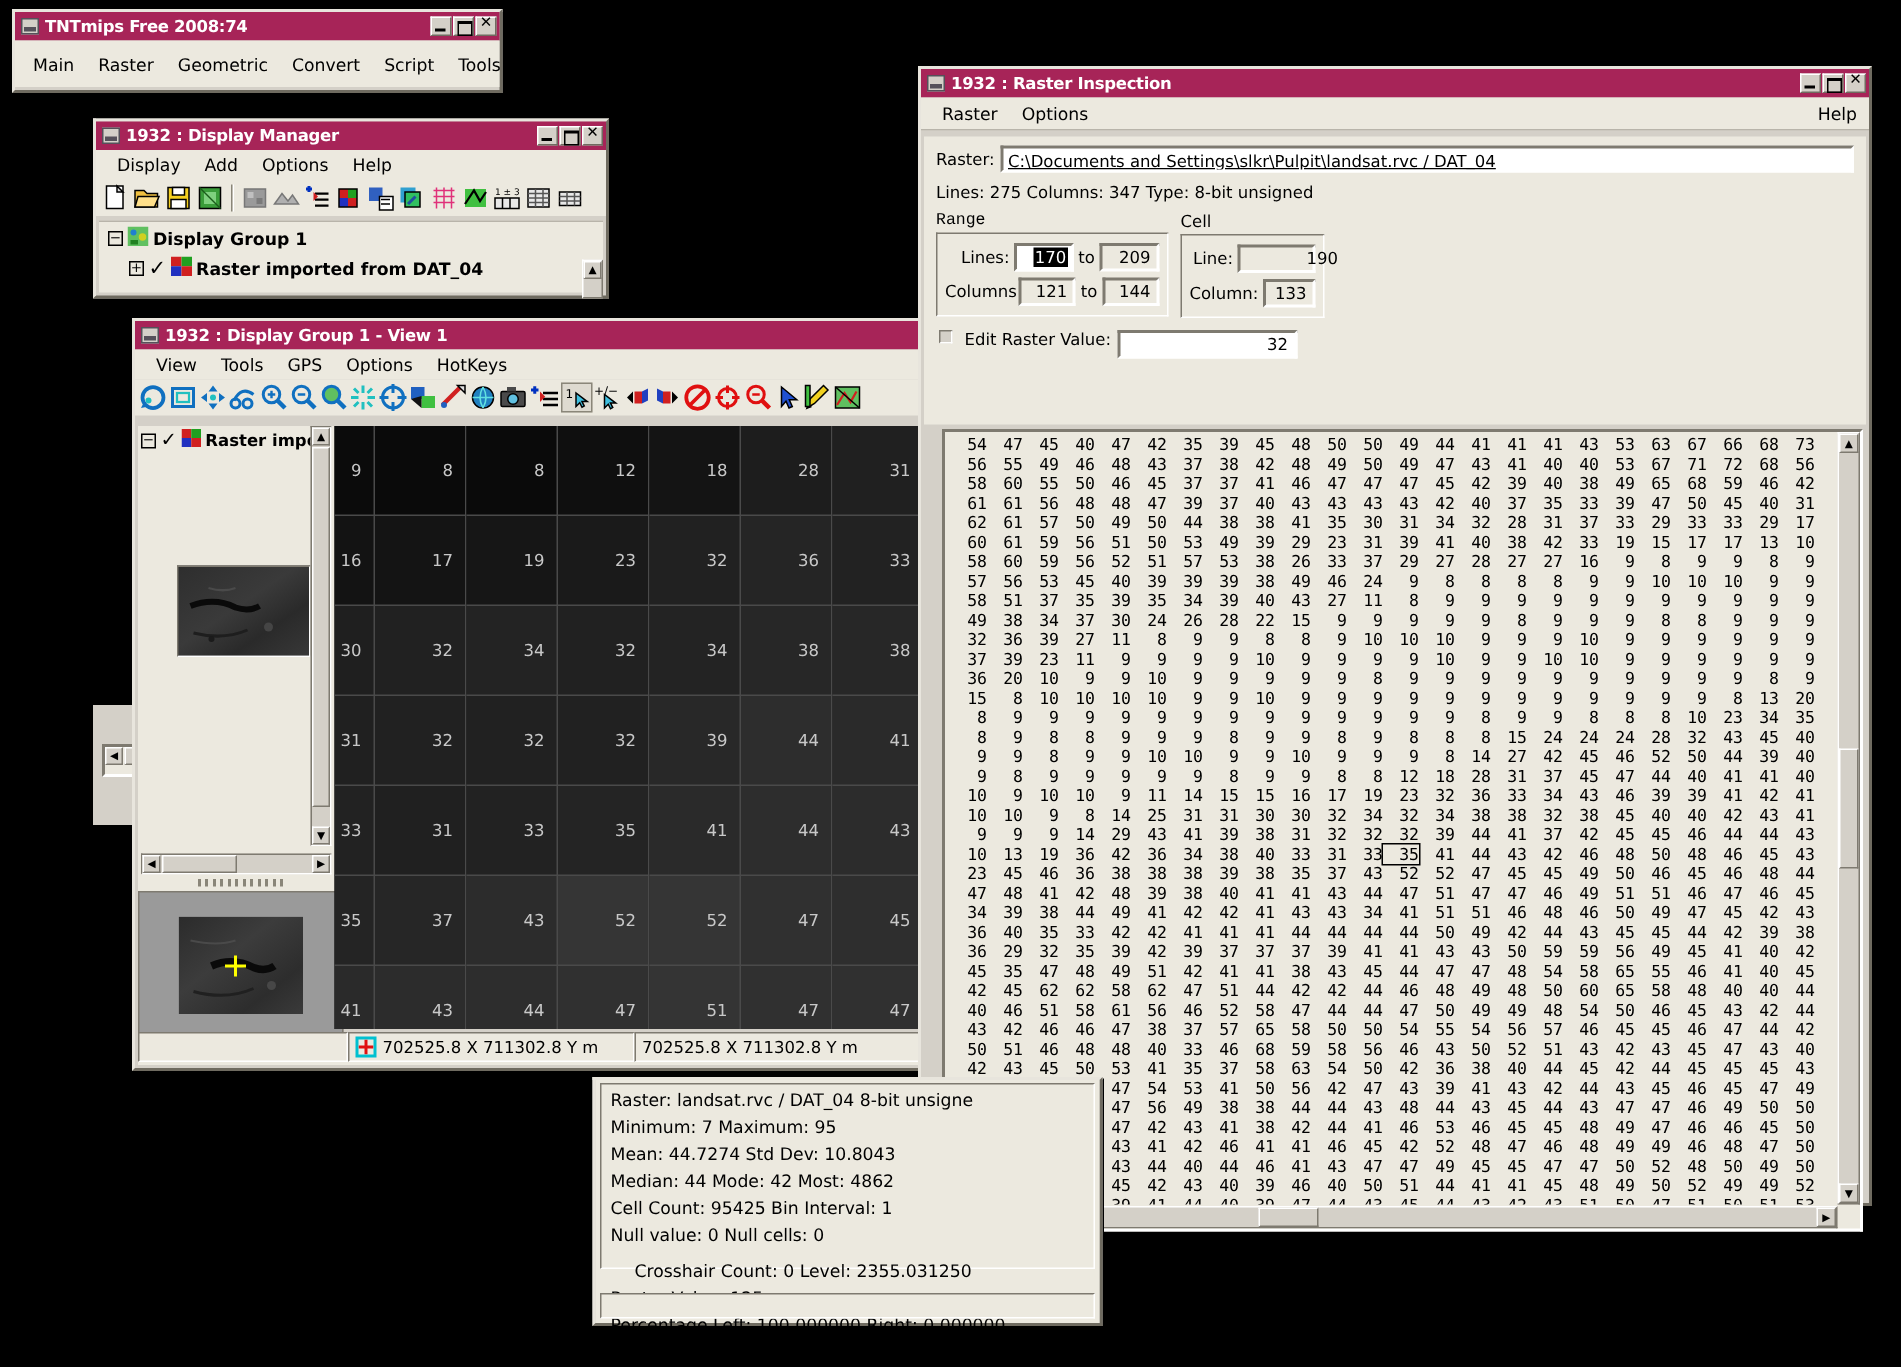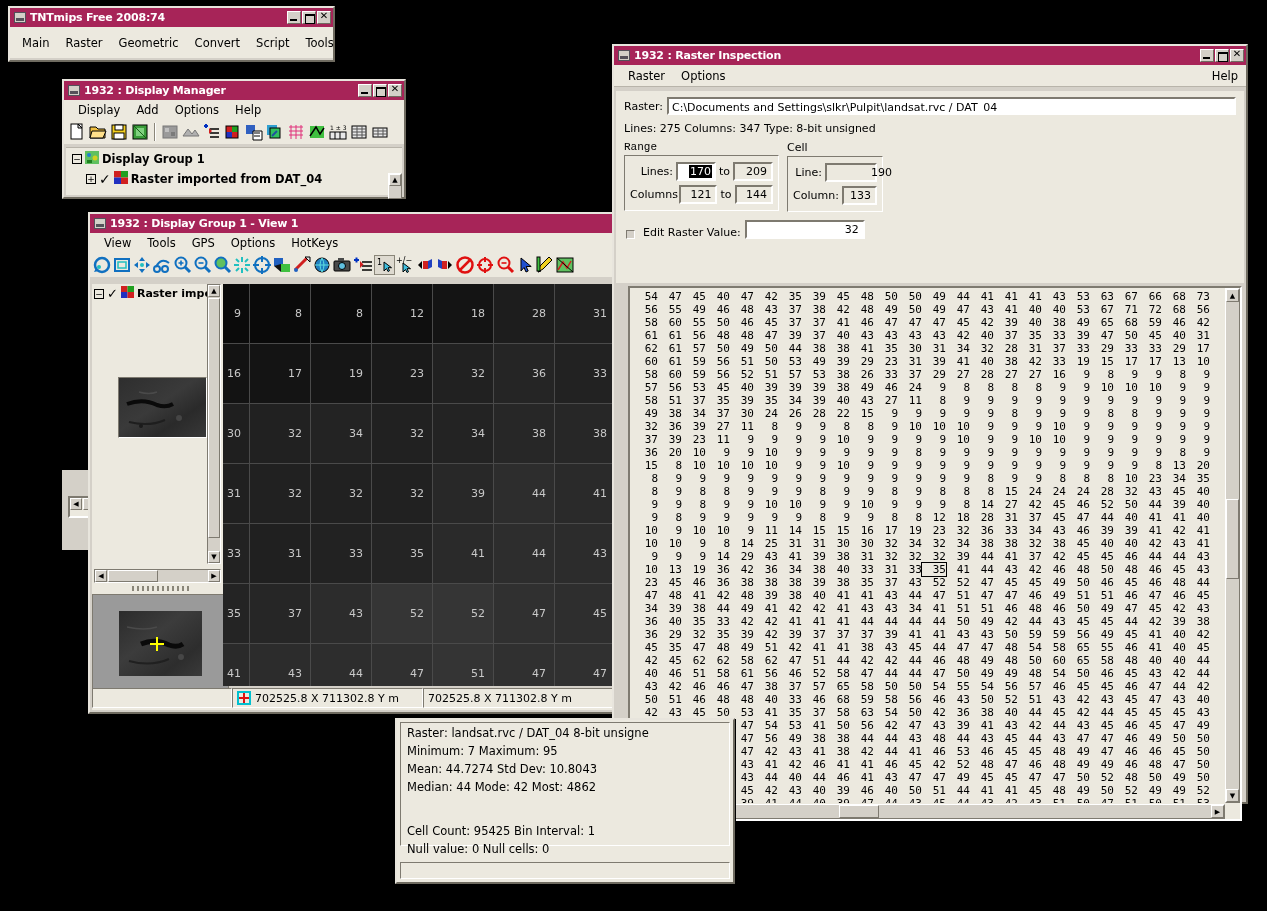--- a/index.html
+++ b/index.html
@@ -638,21 +638,21 @@
     <span class="mi">Raster</span>
     <span class="mi">Options</span>
     <span class="spacer"></span>
     <span class="mi">Help</span>
   </div>
 
   <div style="position:absolute; left:2px; right:2px; top:45px; height:192px; background:#ece9df;">
 
     <div style="display:flex; align-items:center; padding:6px 8px 0 8px;">
       <span class="lbl" style="margin-right:4px;">Raster:</span>
-      <span class="sunken" style="flex:1; background:#fff; font-size:11px; padding:1px 3px; text-align:left; height:18px; line-height:15px; overflow:hidden; white-space:nowrap;">
+      <span class="sunken" style="flex:1; background:#fff; font-size:11px; padding:1px 3px; text-align:left; height:18px; line-height:15px; overflow:hidden; white-space:nowrap;text-decoration:underline;">
         <span>C:\Documents and Settings\slkr\Pulpit\landsat.rvc / DAT_04</span>
       </span>
     </div>
 
     <div class="lbl" style="padding:7px 0 0 8px;">Lines: 275  Columns: 347  Type: 8-bit unsigned</div>
 
     <div style="position:relative; margin-top:6px; padding-left:8px; display:flex; gap:8px;">
       <div style="position:relative;">
         <div class="lbl" style="padding-bottom:2px;font-family:Liberation Mono, monospace;">Range</div>
         <div class="grp" style="width:155px; padding:6px 5px; background:#ece9df;">
@@ -680,21 +680,21 @@
             <span class="fieldbox" style="width:44px;padding-left:44px;">190</span>
           </div>
           <div style="display:flex; align-items:center; gap:3px; justify-content:flex-end;">
             <span class="lbl">Column:</span>
             <span class="fieldbox" style="width:44px;">133</span>
           </div>
         </div>
       </div>
     </div>
 
-    <div style="display:flex; align-items:flex-end; padding:8px 0 0 10px; gap:4px;">
+    <div style="display:flex; align-items:flex-start; padding:8px 0 0 10px; gap:4px;">
       <span class="checkbox-sm"></span>
       <span class="lbl">Edit Raster Value:</span>
       <span class="fieldbox" style="width:120px; background:#fff;">32</span>
     </div>
   </div>
 
   <div class="sunken" style="position:absolute; left:14px; right:4px; top:240px; height:535px; background:#ece9df; border-width:2px; overflow:hidden;">
     <div class="numgrid" id="numgrid-host" style="position:absolute; left:0; top:0; right:16px; bottom:16px; overflow:hidden;"><div class="row"><span class="n">54</span><span class="n">47</span><span class="n">45</span><span class="n">40</span><span class="n">47</span><span class="n">42</span><span class="n">35</span><span class="n">39</span><span class="n">45</span><span class="n">48</span><span class="n">50</span><span class="n">50</span><span class="n">49</span><span class="n">44</span><span class="n">41</span><span class="n">41</span><span class="n">41</span><span class="n">43</span><span class="n">53</span><span class="n">63</span><span class="n">67</span><span class="n">66</span><span class="n">68</span><span class="n">73</span></div><div class="row"><span class="n">56</span><span class="n">55</span><span class="n">49</span><span class="n">46</span><span class="n">48</span><span class="n">43</span><span class="n">37</span><span class="n">38</span><span class="n">42</span><span class="n">48</span><span class="n">49</span><span class="n">50</span><span class="n">49</span><span class="n">47</span><span class="n">43</span><span class="n">41</span><span class="n">40</span><span class="n">40</span><span class="n">53</span><span class="n">67</span><span class="n">71</span><span class="n">72</span><span class="n">68</span><span class="n">56</span></div><div class="row"><span class="n">58</span><span class="n">60</span><span class="n">55</span><span class="n">50</span><span class="n">46</span><span class="n">45</span><span class="n">37</span><span class="n">37</span><span class="n">41</span><span class="n">46</span><span class="n">47</span><span class="n">47</span><span class="n">47</span><span class="n">45</span><span class="n">42</span><span class="n">39</span><span class="n">40</span><span class="n">38</span><span class="n">49</span><span class="n">65</span><span class="n">68</span><span class="n">59</span><span class="n">46</span><span class="n">42</span></div><div class="row"><span class="n">61</span><span class="n">61</span><span class="n">56</span><span class="n">48</span><span class="n">48</span><span class="n">47</span><span class="n">39</span><span class="n">37</span><span class="n">40</span><span class="n">43</span><span class="n">43</span><span class="n">43</span><span class="n">43</span><span class="n">42</span><span class="n">40</span><span class="n">37</span><span class="n">35</span><span class="n">33</span><span class="n">39</span><span class="n">47</span><span class="n">50</span><span class="n">45</span><span class="n">40</span><span class="n">31</span></div><div class="row"><span class="n">62</span><span class="n">61</span><span class="n">57</span><span class="n">50</span><span class="n">49</span><span class="n">50</span><span class="n">44</span><span class="n">38</span><span class="n">38</span><span class="n">41</span><span class="n">35</span><span class="n">30</span><span class="n">31</span><span class="n">34</span><span class="n">32</span><span class="n">28</span><span class="n">31</span><span class="n">37</span><span class="n">33</span><span class="n">29</span><span class="n">33</span><span class="n">33</span><span class="n">29</span><span class="n">17</span></div><div class="row"><span class="n">60</span><span class="n">61</span><span class="n">59</span><span class="n">56</span><span class="n">51</span><span class="n">50</span><span class="n">53</span><span class="n">49</span><span class="n">39</span><span class="n">29</span><span class="n">23</span><span class="n">31</span><span class="n">39</span><span class="n">41</span><span class="n">40</span><span class="n">38</span><span class="n">42</span><span class="n">33</span><span class="n">19</span><span class="n">15</span><span class="n">17</span><span class="n">17</span><span class="n">13</span><span class="n">10</span></div><div class="row"><span class="n">58</span><span class="n">60</span><span class="n">59</span><span class="n">56</span><span class="n">52</span><span class="n">51</span><span class="n">57</span><span class="n">53</span><span class="n">38</span><span class="n">26</span><span class="n">33</span><span class="n">37</span><span class="n">29</span><span class="n">27</span><span class="n">28</span><span class="n">27</span><span class="n">27</span><span class="n">16</span><span class="n">9</span><span class="n">8</span><span class="n">9</span><span class="n">9</span><span class="n">8</span><span class="n">9</span></div><div class="row"><span class="n">57</span><span class="n">56</span><span class="n">53</span><span class="n">45</span><span class="n">40</span><span class="n">39</span><span class="n">39</span><span class="n">39</span><span class="n">38</span><span class="n">49</span><span class="n">46</span><span class="n">24</span><span class="n">9</span><span class="n">8</span><span class="n">8</span><span class="n">8</span><span class="n">8</span><span class="n">9</span><span class="n">9</span><span class="n">10</span><span class="n">10</span><span class="n">10</span><span class="n">9</span><span class="n">9</span></div><div class="row"><span class="n">58</span><span class="n">51</span><span class="n">37</span><span class="n">35</span><span class="n">39</span><span class="n">35</span><span class="n">34</span><span class="n">39</span><span class="n">40</span><span class="n">43</span><span class="n">27</span><span class="n">11</span><span class="n">8</span><span class="n">9</span><span class="n">9</span><span class="n">9</span><span class="n">9</span><span class="n">9</span><span class="n">9</span><span class="n">9</span><span class="n">9</span><span class="n">9</span><span class="n">9</span><span class="n">9</span></div><div class="row"><span class="n">49</span><span class="n">38</span><span class="n">34</span><span class="n">37</span><span class="n">30</span><span class="n">24</span><span class="n">26</span><span class="n">28</span><span class="n">22</span><span class="n">15</span><span class="n">9</span><span class="n">9</span><span class="n">9</span><span class="n">9</span><span class="n">9</span><span class="n">8</span><span class="n">9</span><span class="n">9</span><span class="n">9</span><span class="n">8</span><span class="n">8</span><span class="n">9</span><span class="n">9</span><span class="n">9</span></div><div class="row"><span class="n">32</span><span class="n">36</span><span class="n">39</span><span class="n">27</span><span class="n">11</span><span class="n">8</span><span class="n">9</span><span class="n">9</span><span class="n">8</span><span class="n">8</span><span class="n">9</span><span class="n">10</span><span class="n">10</span><span class="n">10</span><span class="n">9</span><span class="n">9</span><span class="n">9</span><span class="n">10</span><span class="n">9</span><span class="n">9</span><span class="n">9</span><span class="n">9</span><span class="n">9</span><span class="n">9</span></div><div class="row"><span class="n">37</span><span class="n">39</span><span class="n">23</span><span class="n">11</span><span class="n">9</span><span class="n">9</span><span class="n">9</span><span class="n">9</span><span class="n">10</span><span class="n">9</span><span class="n">9</span><span class="n">9</span><span class="n">9</span><span class="n">10</span><span class="n">9</span><span class="n">9</span><span class="n">10</span><span class="n">10</span><span class="n">9</span><span class="n">9</span><span class="n">9</span><span class="n">9</span><span class="n">9</span><span class="n">9</span></div><div class="row"><span class="n">36</span><span class="n">20</span><span class="n">10</span><span class="n">9</span><span class="n">9</span><span class="n">10</span><span class="n">9</span><span class="n">9</span><span class="n">9</span><span class="n">9</span><span class="n">9</span><span class="n">8</span><span class="n">9</span><span class="n">9</span><span class="n">9</span><span class="n">9</span><span class="n">9</span><span class="n">9</span><span class="n">9</span><span class="n">9</span><span class="n">9</span><span class="n">9</span><span class="n">8</span><span class="n">9</span></div><div class="row"><span class="n">15</span><span class="n">8</span><span class="n">10</span><span class="n">10</span><span class="n">10</span><span class="n">10</span><span class="n">9</span><span class="n">9</span><span class="n">10</span><span class="n">9</span><span class="n">9</span><span class="n">9</span><span class="n">9</span><span class="n">9</span><span class="n">9</span><span class="n">9</span><span class="n">9</span><span class="n">9</span><span class="n">9</span><span class="n">9</span><span class="n">9</span><span class="n">8</span><span class="n">13</span><span class="n">20</span></div><div class="row"><span class="n">8</span><span class="n">9</span><span class="n">9</span><span class="n">9</span><span class="n">9</span><span class="n">9</span><span class="n">9</span><span class="n">9</span><span class="n">9</span><span class="n">9</span><span class="n">9</span><span class="n">9</span><span class="n">9</span><span class="n">9</span><span class="n">8</span><span class="n">9</span><span class="n">9</span><span class="n">8</span><span class="n">8</span><span class="n">8</span><span class="n">10</span><span class="n">23</span><span class="n">34</span><span class="n">35</span></div><div class="row"><span class="n">8</span><span class="n">9</span><span class="n">8</span><span class="n">8</span><span class="n">9</span><span class="n">9</span><span class="n">9</span><span class="n">8</span><span class="n">9</span><span class="n">9</span><span class="n">8</span><span class="n">9</span><span class="n">8</span><span class="n">8</span><span class="n">8</span><span class="n">15</span><span class="n">24</span><span class="n">24</span><span class="n">24</span><span class="n">28</span><span class="n">32</span><span class="n">43</span><span class="n">45</span><span class="n">40</span></div><div class="row"><span class="n">9</span><span class="n">9</span><span class="n">8</span><span class="n">9</span><span class="n">9</span><span class="n">10</span><span class="n">10</span><span class="n">9</span><span class="n">9</span><span class="n">10</span><span class="n">9</span><span class="n">9</span><span class="n">9</span><span class="n">8</span><span class="n">14</span><span class="n">27</span><span class="n">42</span><span class="n">45</span><span class="n">46</span><span class="n">52</span><span class="n">50</span><span class="n">44</span><span class="n">39</span><span class="n">40</span></div><div class="row"><span class="n">9</span><span class="n">8</span><span class="n">9</span><span class="n">9</span><span class="n">9</span><span class="n">9</span><span class="n">9</span><span class="n">8</span><span class="n">9</span><span class="n">9</span><span class="n">8</span><span class="n">8</span><span class="n">12</span><span class="n">18</span><span class="n">28</span><span class="n">31</span><span class="n">37</span><span class="n">45</span><span class="n">47</span><span class="n">44</span><span class="n">40</span><span class="n">41</span><span class="n">41</span><span class="n">40</span></div><div class="row"><span class="n">10</span><span class="n">9</span><span class="n">10</span><span class="n">10</span><span class="n">9</span><span class="n">11</span><span class="n">14</span><span class="n">15</span><span class="n">15</span><span class="n">16</span><span class="n">17</span><span class="n">19</span><span class="n">23</span><span class="n">32</span><span class="n">36</span><span class="n">33</span><span class="n">34</span><span class="n">43</span><span class="n">46</span><span class="n">39</span><span class="n">39</span><span class="n">41</span><span class="n">42</span><span class="n">41</span></div><div class="row"><span class="n">10</span><span class="n">10</span><span class="n">9</span><span class="n">8</span><span class="n">14</span><span class="n">25</span><span class="n">31</span><span class="n">31</span><span class="n">30</span><span class="n">30</span><span class="n">32</span><span class="n">34</span><span class="n">32</span><span class="n">34</span><span class="n">38</span><span class="n">38</span><span class="n">32</span><span class="n">38</span><span class="n">45</span><span class="n">40</span><span class="n">40</span><span class="n">42</span><span class="n">43</span><span class="n">41</span></div><div class="row"><span class="n">9</span><span class="n">9</span><span class="n">9</span><span class="n">14</span><span class="n">29</span><span class="n">43</span><span class="n">41</span><span class="n">39</span><span class="n">38</span><span class="n">31</span><span class="n">32</span><span class="n">32</span><span class="n">32</span><span class="n">39</span><span class="n">44</span><span class="n">41</span><span class="n">37</span><span class="n">42</span><span class="n">45</span><span class="n">45</span><span class="n">46</span><span class="n">44</span><span class="n">44</span><span class="n">43</span></div><div class="row"><span class="n">10</span><span class="n">13</span><span class="n">19</span><span class="n">36</span><span class="n">42</span><span class="n">36</span><span class="n">34</span><span class="n">38</span><span class="n">40</span><span class="n">33</span><span class="n">31</span><span class="n">33</span><span class="n sel">35</span><span class="n">41</span><span class="n">44</span><span class="n">43</span><span class="n">42</span><span class="n">46</span><span class="n">48</span><span class="n">50</span><span class="n">48</span><span class="n">46</span><span class="n">45</span><span class="n">43</span></div><div class="row"><span class="n">23</span><span class="n">45</span><span class="n">46</span><span class="n">36</span><span class="n">38</span><span class="n">38</span><span class="n">38</span><span class="n">39</span><span class="n">38</span><span class="n">35</span><span class="n">37</span><span class="n">43</span><span class="n">52</span><span class="n">52</span><span class="n">47</span><span class="n">45</span><span class="n">45</span><span class="n">49</span><span class="n">50</span><span class="n">46</span><span class="n">45</span><span class="n">46</span><span class="n">48</span><span class="n">44</span></div><div class="row"><span class="n">47</span><span class="n">48</span><span class="n">41</span><span class="n">42</span><span class="n">48</span><span class="n">39</span><span class="n">38</span><span class="n">40</span><span class="n">41</span><span class="n">41</span><span class="n">43</span><span class="n">44</span><span class="n">47</span><span class="n">51</span><span class="n">47</span><span class="n">47</span><span class="n">46</span><span class="n">49</span><span class="n">51</span><span class="n">51</span><span class="n">46</span><span class="n">47</span><span class="n">46</span><span class="n">45</span></div><div class="row"><span class="n">34</span><span class="n">39</span><span class="n">38</span><span class="n">44</span><span class="n">49</span><span class="n">41</span><span class="n">42</span><span class="n">42</span><span class="n">41</span><span class="n">43</span><span class="n">43</span><span class="n">34</span><span class="n">41</span><span class="n">51</span><span class="n">51</span><span class="n">46</span><span class="n">48</span><span class="n">46</span><span class="n">50</span><span class="n">49</span><span class="n">47</span><span class="n">45</span><span class="n">42</span><span class="n">43</span></div><div class="row"><span class="n">36</span><span class="n">40</span><span class="n">35</span><span class="n">33</span><span class="n">42</span><span class="n">42</span><span class="n">41</span><span class="n">41</span><span class="n">41</span><span class="n">44</span><span class="n">44</span><span class="n">44</span><span class="n">44</span><span class="n">50</span><span class="n">49</span><span class="n">42</span><span class="n">44</span><span class="n">43</span><span class="n">45</span><span class="n">45</span><span class="n">44</span><span class="n">42</span><span class="n">39</span><span class="n">38</span></div><div class="row"><span class="n">36</span><span class="n">29</span><span class="n">32</span><span class="n">35</span><span class="n">39</span><span class="n">42</span><span class="n">39</span><span class="n">37</span><span class="n">37</span><span class="n">37</span><span class="n">39</span><span class="n">41</span><span class="n">41</span><span class="n">43</span><span class="n">43</span><span class="n">50</span><span class="n">59</span><span class="n">59</span><span class="n">56</span><span class="n">49</span><span class="n">45</span><span class="n">41</span><span class="n">40</span><span class="n">42</span></div><div class="row"><span class="n">45</span><span class="n">35</span><span class="n">47</span><span class="n">48</span><span class="n">49</span><span class="n">51</span><span class="n">42</span><span class="n">41</span><span class="n">41</span><span class="n">38</span><span class="n">43</span><span class="n">45</span><span class="n">44</span><span class="n">47</span><span class="n">47</span><span class="n">48</span><span class="n">54</span><span class="n">58</span><span class="n">65</span><span class="n">55</span><span class="n">46</span><span class="n">41</span><span class="n">40</span><span class="n">45</span></div><div class="row"><span class="n">42</span><span class="n">45</span><span class="n">62</span><span class="n">62</span><span class="n">58</span><span class="n">62</span><span class="n">47</span><span class="n">51</span><span class="n">44</span><span class="n">42</span><span class="n">42</span><span class="n">44</span><span class="n">46</span><span class="n">48</span><span class="n">49</span><span class="n">48</span><span class="n">50</span><span class="n">60</span><span class="n">65</span><span class="n">58</span><span class="n">48</span><span class="n">40</span><span class="n">40</span><span class="n">44</span></div><div class="row"><span class="n">40</span><span class="n">46</span><span class="n">51</span><span class="n">58</span><span class="n">61</span><span class="n">56</span><span class="n">46</span><span class="n">52</span><span class="n">58</span><span class="n">47</span><span class="n">44</span><span class="n">44</span><span class="n">47</span><span class="n">50</span><span class="n">49</span><span class="n">49</span><span class="n">48</span><span class="n">54</span><span class="n">50</span><span class="n">46</span><span class="n">45</span><span class="n">43</span><span class="n">42</span><span class="n">44</span></div><div class="row"><span class="n">43</span><span class="n">42</span><span class="n">46</span><span class="n">46</span><span class="n">47</span><span class="n">38</span><span class="n">37</span><span class="n">57</span><span class="n">65</span><span class="n">58</span><span class="n">50</span><span class="n">50</span><span class="n">54</span><span class="n">55</span><span class="n">54</span><span class="n">56</span><span class="n">57</span><span class="n">46</span><span class="n">45</span><span class="n">45</span><span class="n">46</span><span class="n">47</span><span class="n">44</span><span class="n">42</span></div><div class="row"><span class="n">50</span><span class="n">51</span><span class="n">46</span><span class="n">48</span><span class="n">48</span><span class="n">40</span><span class="n">33</span><span class="n">46</span><span class="n">68</span><span class="n">59</span><span class="n">58</span><span class="n">56</span><span class="n">46</span><span class="n">43</span><span class="n">50</span><span class="n">52</span><span class="n">51</span><span class="n">43</span><span class="n">42</span><span class="n">43</span><span class="n">45</span><span class="n">47</span><span class="n">43</span><span class="n">40</span></div><div class="row"><span class="n">42</span><span class="n">43</span><span class="n">45</span><span class="n">50</span><span class="n">53</span><span class="n">41</span><span class="n">35</span><span class="n">37</span><span class="n">58</span><span class="n">63</span><span class="n">54</span><span class="n">50</span><span class="n">42</span><span class="n">36</span><span class="n">38</span><span class="n">40</span><span class="n">44</span><span class="n">45</span><span class="n">42</span><span class="n">44</span><span class="n">45</span><span class="n">45</span><span class="n">45</span><span class="n">43</span></div><div class="row"><span class="n">42</span><span class="n">42</span><span class="n">49</span><span class="n">45</span><span class="n">47</span><span class="n">54</span><span class="n">53</span><span class="n">41</span><span class="n">50</span><span class="n">56</span><span class="n">42</span><span class="n">47</span><span class="n">43</span><span class="n">39</span><span class="n">41</span><span class="n">43</span><span class="n">42</span><span class="n">44</span><span class="n">43</span><span class="n">45</span><span class="n">46</span><span class="n">45</span><span class="n">47</span><span class="n">49</span></div><div class="row"><span class="n">44</span><span class="n">51</span><span class="n">50</span><span class="n">50</span><span class="n">47</span><span class="n">56</span><span class="n">49</span><span class="n">38</span><span class="n">38</span><span class="n">44</span><span class="n">44</span><span class="n">43</span><span class="n">48</span><span class="n">44</span><span class="n">43</span><span class="n">45</span><span class="n">44</span><span class="n">43</span><span class="n">47</span><span class="n">47</span><span class="n">46</span><span class="n">49</span><span class="n">50</span><span class="n">50</span></div><div class="row"><span class="n">37</span><span class="n">47</span><span class="n">56</span><span class="n">53</span><span class="n">47</span><span class="n">42</span><span class="n">43</span><span class="n">41</span><span class="n">38</span><span class="n">42</span><span class="n">44</span><span class="n">41</span><span class="n">46</span><span class="n">53</span><span class="n">46</span><span class="n">45</span><span class="n">45</span><span class="n">48</span><span class="n">49</span><span class="n">47</span><span class="n">46</span><span class="n">46</span><span class="n">45</span><span class="n">50</span></div><div class="row"><span class="n">44</span><span class="n">50</span><span class="n">54</span><span class="n">48</span><span class="n">43</span><span class="n">41</span><span class="n">42</span><span class="n">46</span><span class="n">41</span><span class="n">41</span><span class="n">46</span><span class="n">45</span><span class="n">42</span><span class="n">52</span><span class="n">48</span><span class="n">47</span><span class="n">46</span><span class="n">48</span><span class="n">49</span><span class="n">49</span><span class="n">46</span><span class="n">48</span><span class="n">47</span><span class="n">50</span></div><div class="row"><span class="n">43</span><span class="n">46</span><span class="n">59</span><span class="n">50</span><span class="n">43</span><span class="n">44</span><span class="n">40</span><span class="n">44</span><span class="n">46</span><span class="n">41</span><span class="n">43</span><span class="n">47</span><span class="n">47</span><span class="n">49</span><span class="n">45</span><span class="n">45</span><span class="n">47</span><span class="n">47</span><span class="n">50</span><span class="n">52</span><span class="n">48</span><span class="n">50</span><span class="n">49</span><span class="n">50</span></div><div class="row"><span class="n">46</span><span class="n">42</span><span class="n">48</span><span class="n">52</span><span class="n">45</span><span class="n">42</span><span class="n">43</span><span class="n">40</span><span class="n">39</span><span class="n">46</span><span class="n">40</span><span class="n">50</span><span class="n">51</span><span class="n">44</span><span class="n">41</span><span class="n">41</span><span class="n">45</span><span class="n">48</span><span class="n">49</span><span class="n">50</span><span class="n">52</span><span class="n">49</span><span class="n">49</span><span class="n">52</span></div><div class="row"><span class="n">46</span><span class="n">44</span><span class="n">43</span><span class="n">43</span><span class="n">39</span><span class="n">41</span><span class="n">44</span><span class="n">40</span><span class="n">39</span><span class="n">47</span><span class="n">44</span><span class="n">43</span><span class="n">45</span><span class="n">44</span><span class="n">43</span><span class="n">42</span><span class="n">43</span><span class="n">51</span><span class="n">50</span><span class="n">47</span><span class="n">51</span><span class="n">50</span><span class="n">51</span><span class="n">53</span></div></div>
     <div class="scrollv" style="position:absolute; right:0; top:0; bottom:16px; width:15px;">
       <div class="arrow" style="left:0;top:0;width:13px;height:13px;">▲</div>
@@ -709,21 +709,21 @@
   </div>
 </div>
 
 <div class="win" style="left:395px; top:718px; width:340px; height:166px; border-color:#e8e5dd #6f6b60 #6f6b60 #e8e5dd;">
   <div class="panel" style="position:absolute; inset:0; background:#ece9df;">
     <div class="sunken" style="position:absolute; left:3px; right:3px; top:2px; height:124px; background:#ece9df; border-width:1px;">
       <div class="infopanel">Raster: landsat.rvc / DAT_04  8-bit unsigne</div>
       <div class="infopanel" style="padding-top:0;">Minimum: 7  Maximum: 95</div>
       <div class="infopanel" style="padding-top:0;">Mean: 44.7274  Std Dev: 10.8043</div>
       <div class="infopanel" style="padding-top:0;">Median: 44  Mode: 42  Most: 4862</div>
-      <div class="infopanel" style="padding-top:0;margin-top:26px;">Cell Count: 95425  Bin Interval: 1</div>
+      <div class="infopanel" style="padding-top:0;">Cell Count: 95425  Bin Interval: 1</div>
       <div class="infopanel" style="padding-top:0;">Null value: 0  Null cells: 0</div>
       <div class="infopanel" style="padding-top:6px;margin-left:16px;">Crosshair Count: 0  Level: 2355.031250</div>
       <div class="infopanel" style="padding-top:0;">Raster Value: 125</div>
       <div class="infopanel" style="padding-top:0;">Percentage Left: 100.000000  Right: 0.000000</div>
     </div>
     <div class="sunken" style="position:absolute; left:3px; right:3px; bottom:3px; height:17px; background:#ece9df; border-width:1px;">
       <span style="font-size:11px;padding-left:3px;"></span>
     </div>
   </div>
 </div>

